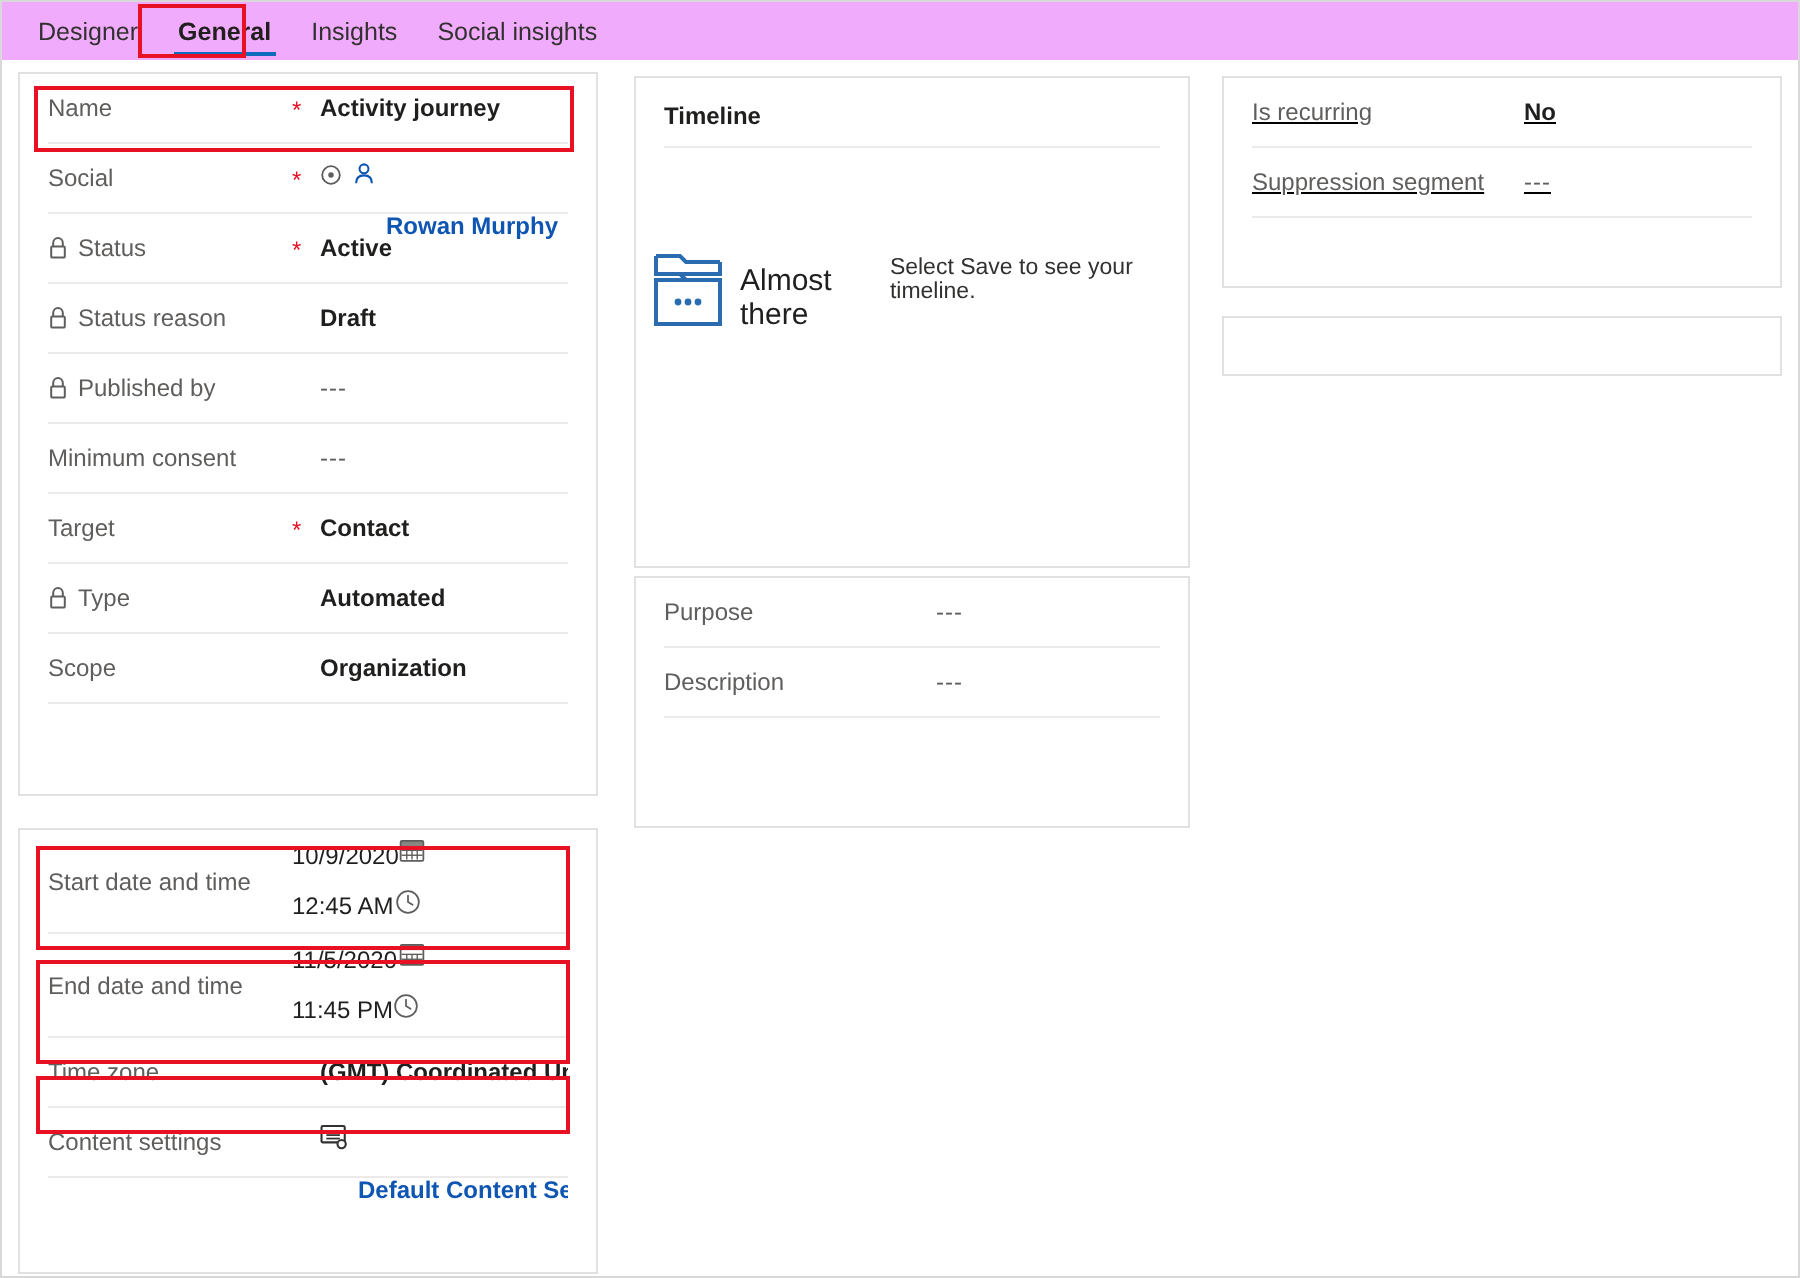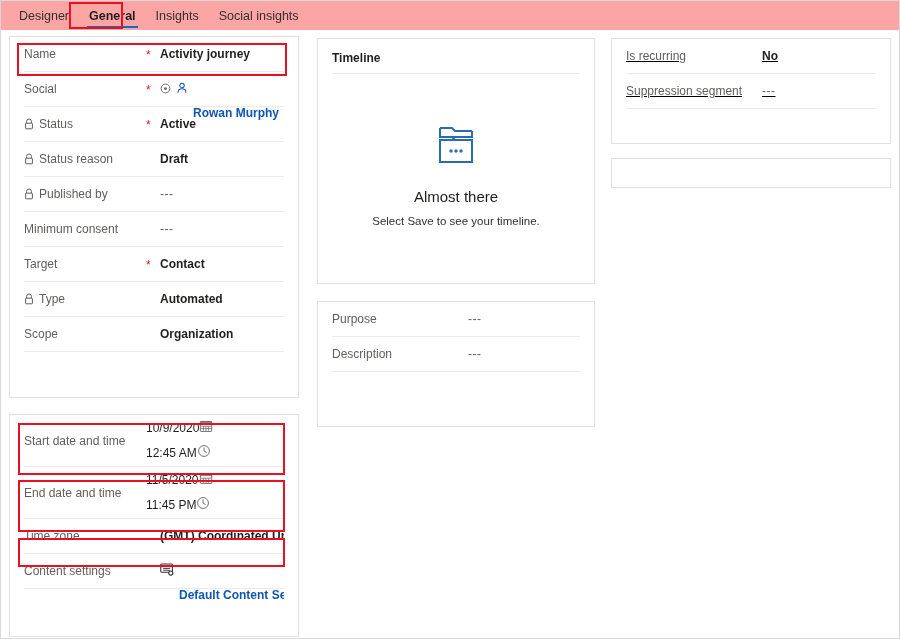--- a/index.html
+++ b/index.html
@@ -17,21 +17,21 @@
   }
 
   
   .tabbar {
     position: absolute;
     left: 0; top: 0;
     width: 898px; height: 29px;
     display: flex;
     align-items: center;
     padding-left: 8px;
-    background: #fca5a5;
+    background: #f0abfc;
   }
   .tab {
     position: relative;
     font-size: 12.5px;
     color: #323130;
     padding: 0 10px;
     height: 28px;
     line-height: 28px;
     white-space: nowrap;
   }
@@ -57,21 +57,21 @@
 
   
   .card {
     position: absolute;
     background: #ffffff;
     border: 1px solid #e1e1e1;
   }
   #card-main   { left: 8px;   top: 35px;  width: 290px; height: 362px; }
   #card-dates  { left: 8px;   top: 413px; width: 290px; height: 223px; }
   #card-timeline { left: 316px; top: 37px;  width: 278px; height: 246px; }
-  #card-purpose  { left: 316px; top: 300px; width: 278px; height: 126px; }
+  #card-purpose  { left: 316px; top: 287px; width: 278px; height: 126px; }
   #card-right    { left: 610px; top: 37px;  width: 280px; height: 106px; text-decoration: underline; }
   #card-empty    { left: 610px; top: 157px; width: 280px; height: 30px; }
 
   
   .rows { padding: 0 14px; }
   .row {
     display: flex;
     align-items: center;
     height: 35px;
     border-bottom: 1px solid #edebe9;
@@ -134,22 +134,21 @@
     color: #201f1e;
     padding: 12px 14px 8px 14px;
   }
   .card-hd-rule {
     height: 1px;
     background: #edebe9;
     margin: 0 14px;
   }
   .empty-state {
     display: flex;
-    flex-direction: column;
-    align-items: center;
+    flex-direction: row;
     justify-content: flex-start;
     padding-top: 44px;
   }
   .empty-title {
     font-size: 15px;
     color: #201f1e;
     margin-top: 14px;
   }
   .empty-sub {
     font-size: 11.5px;

